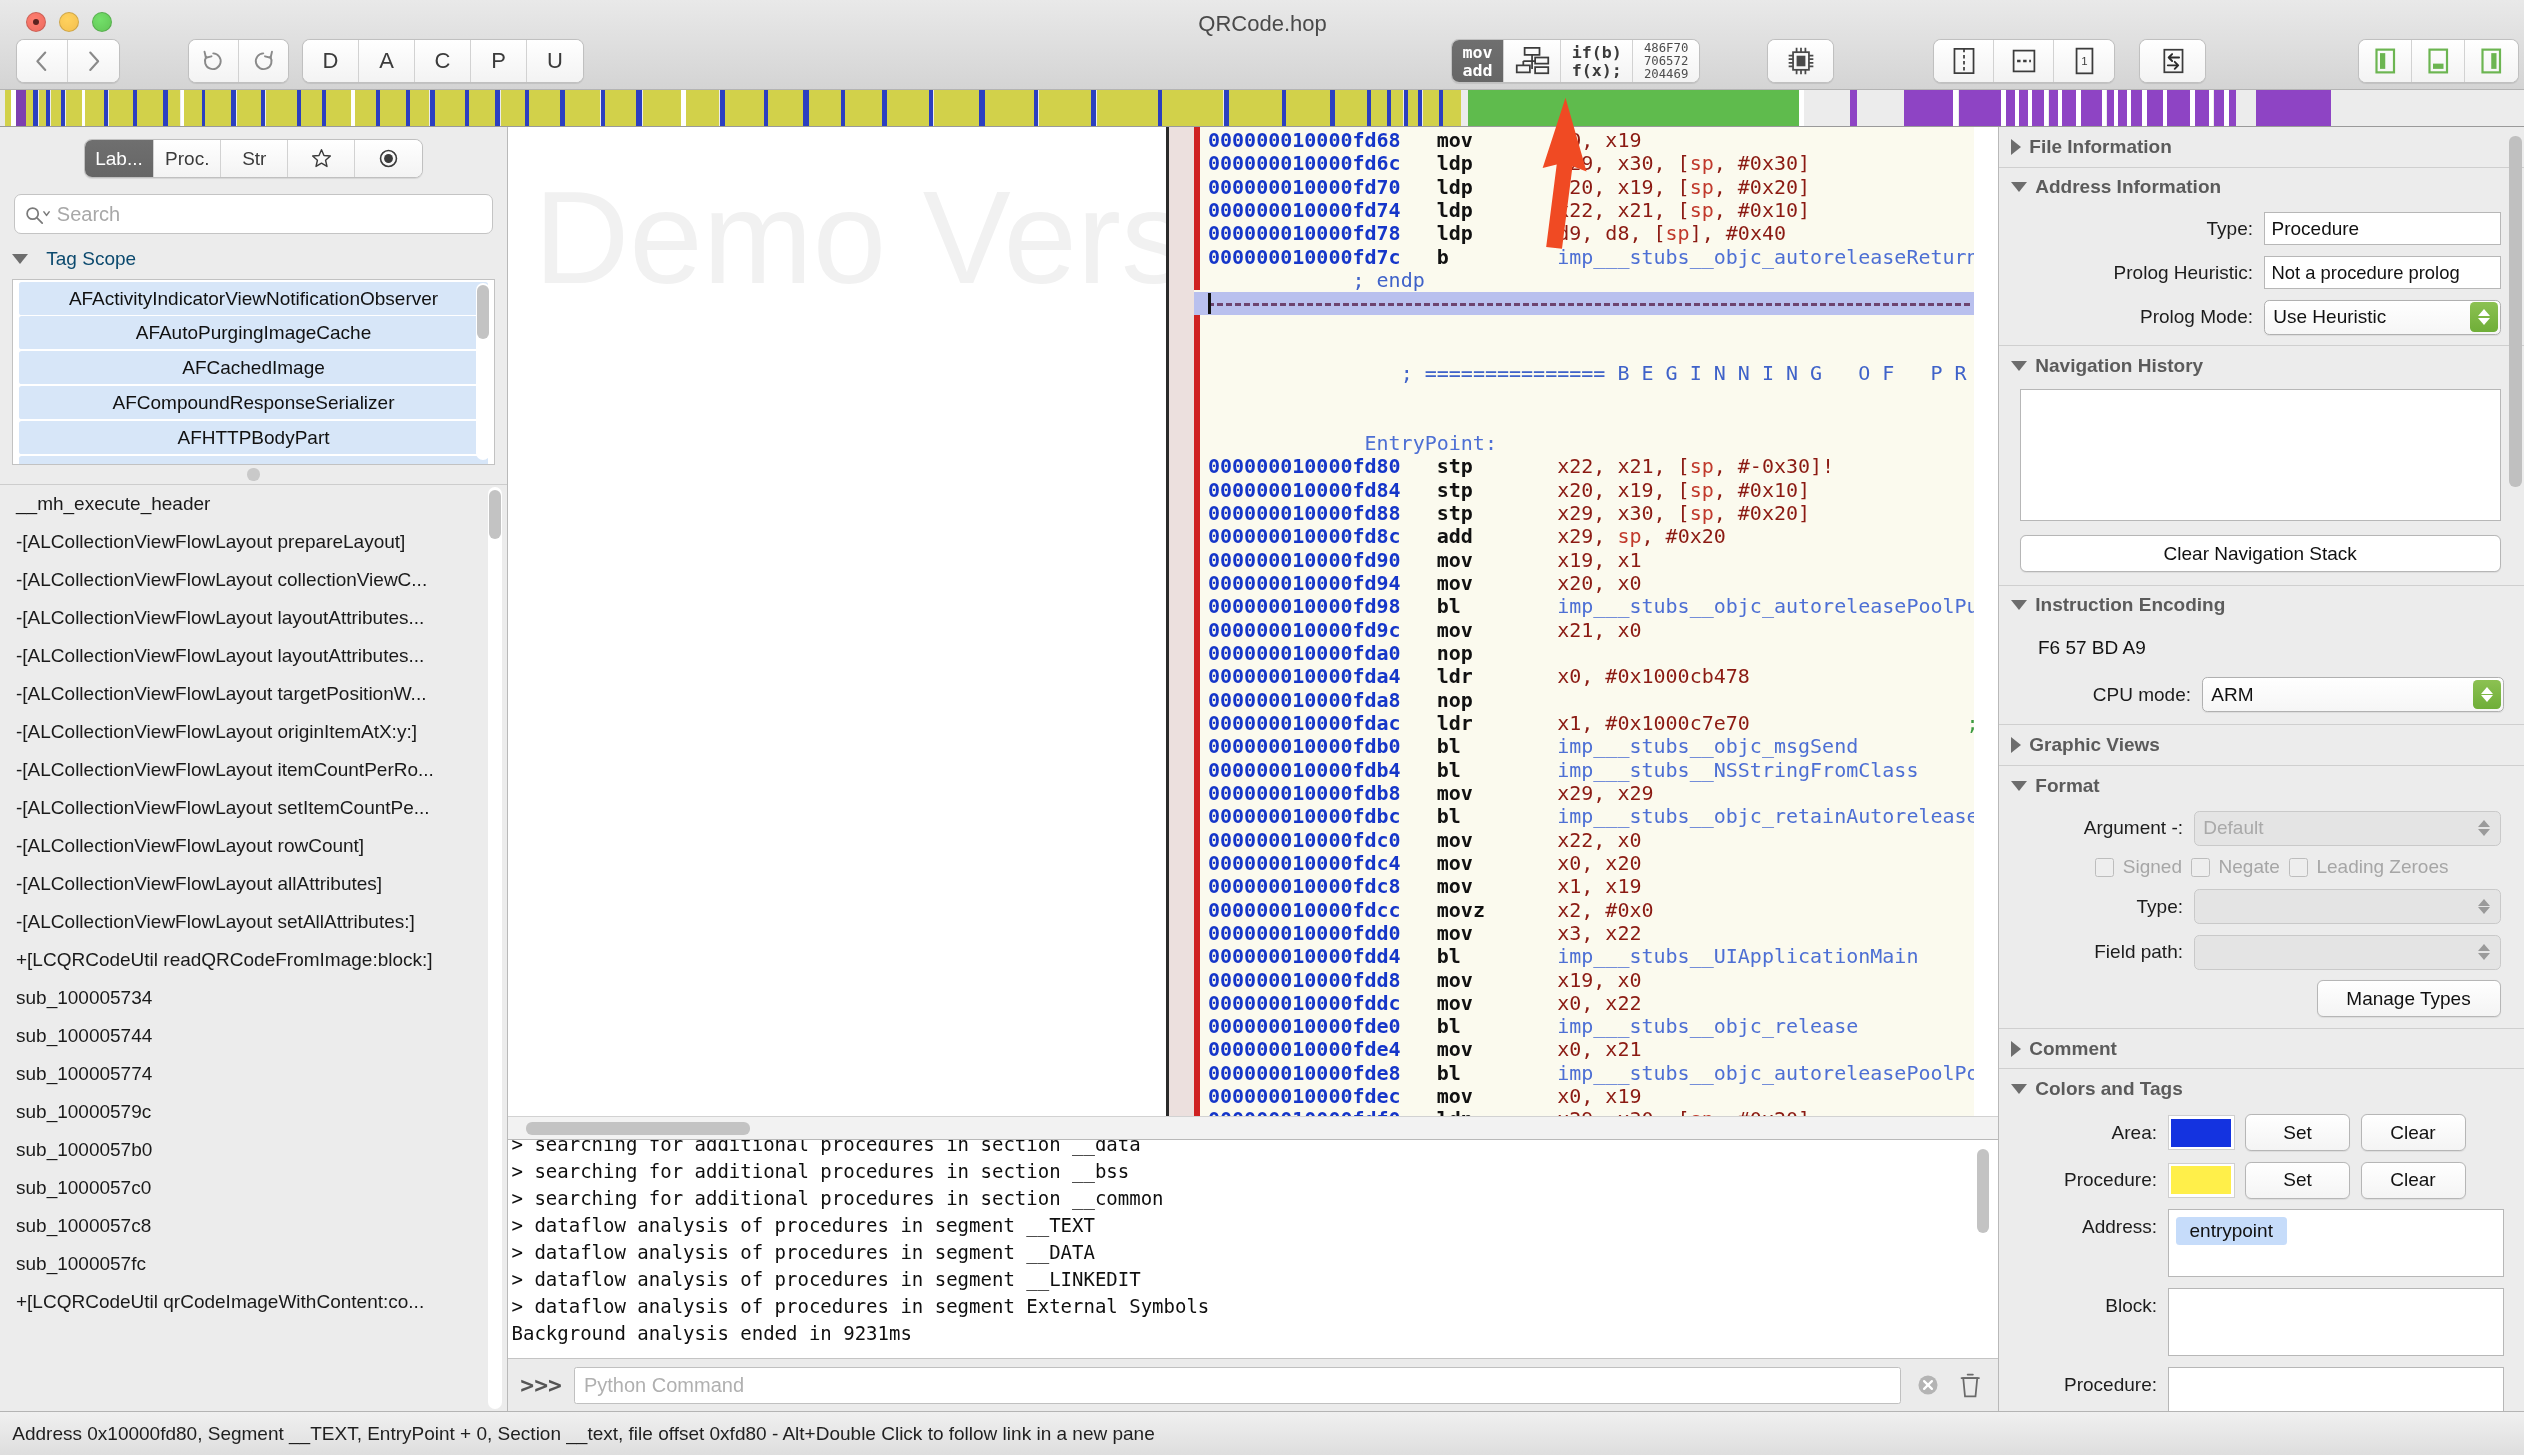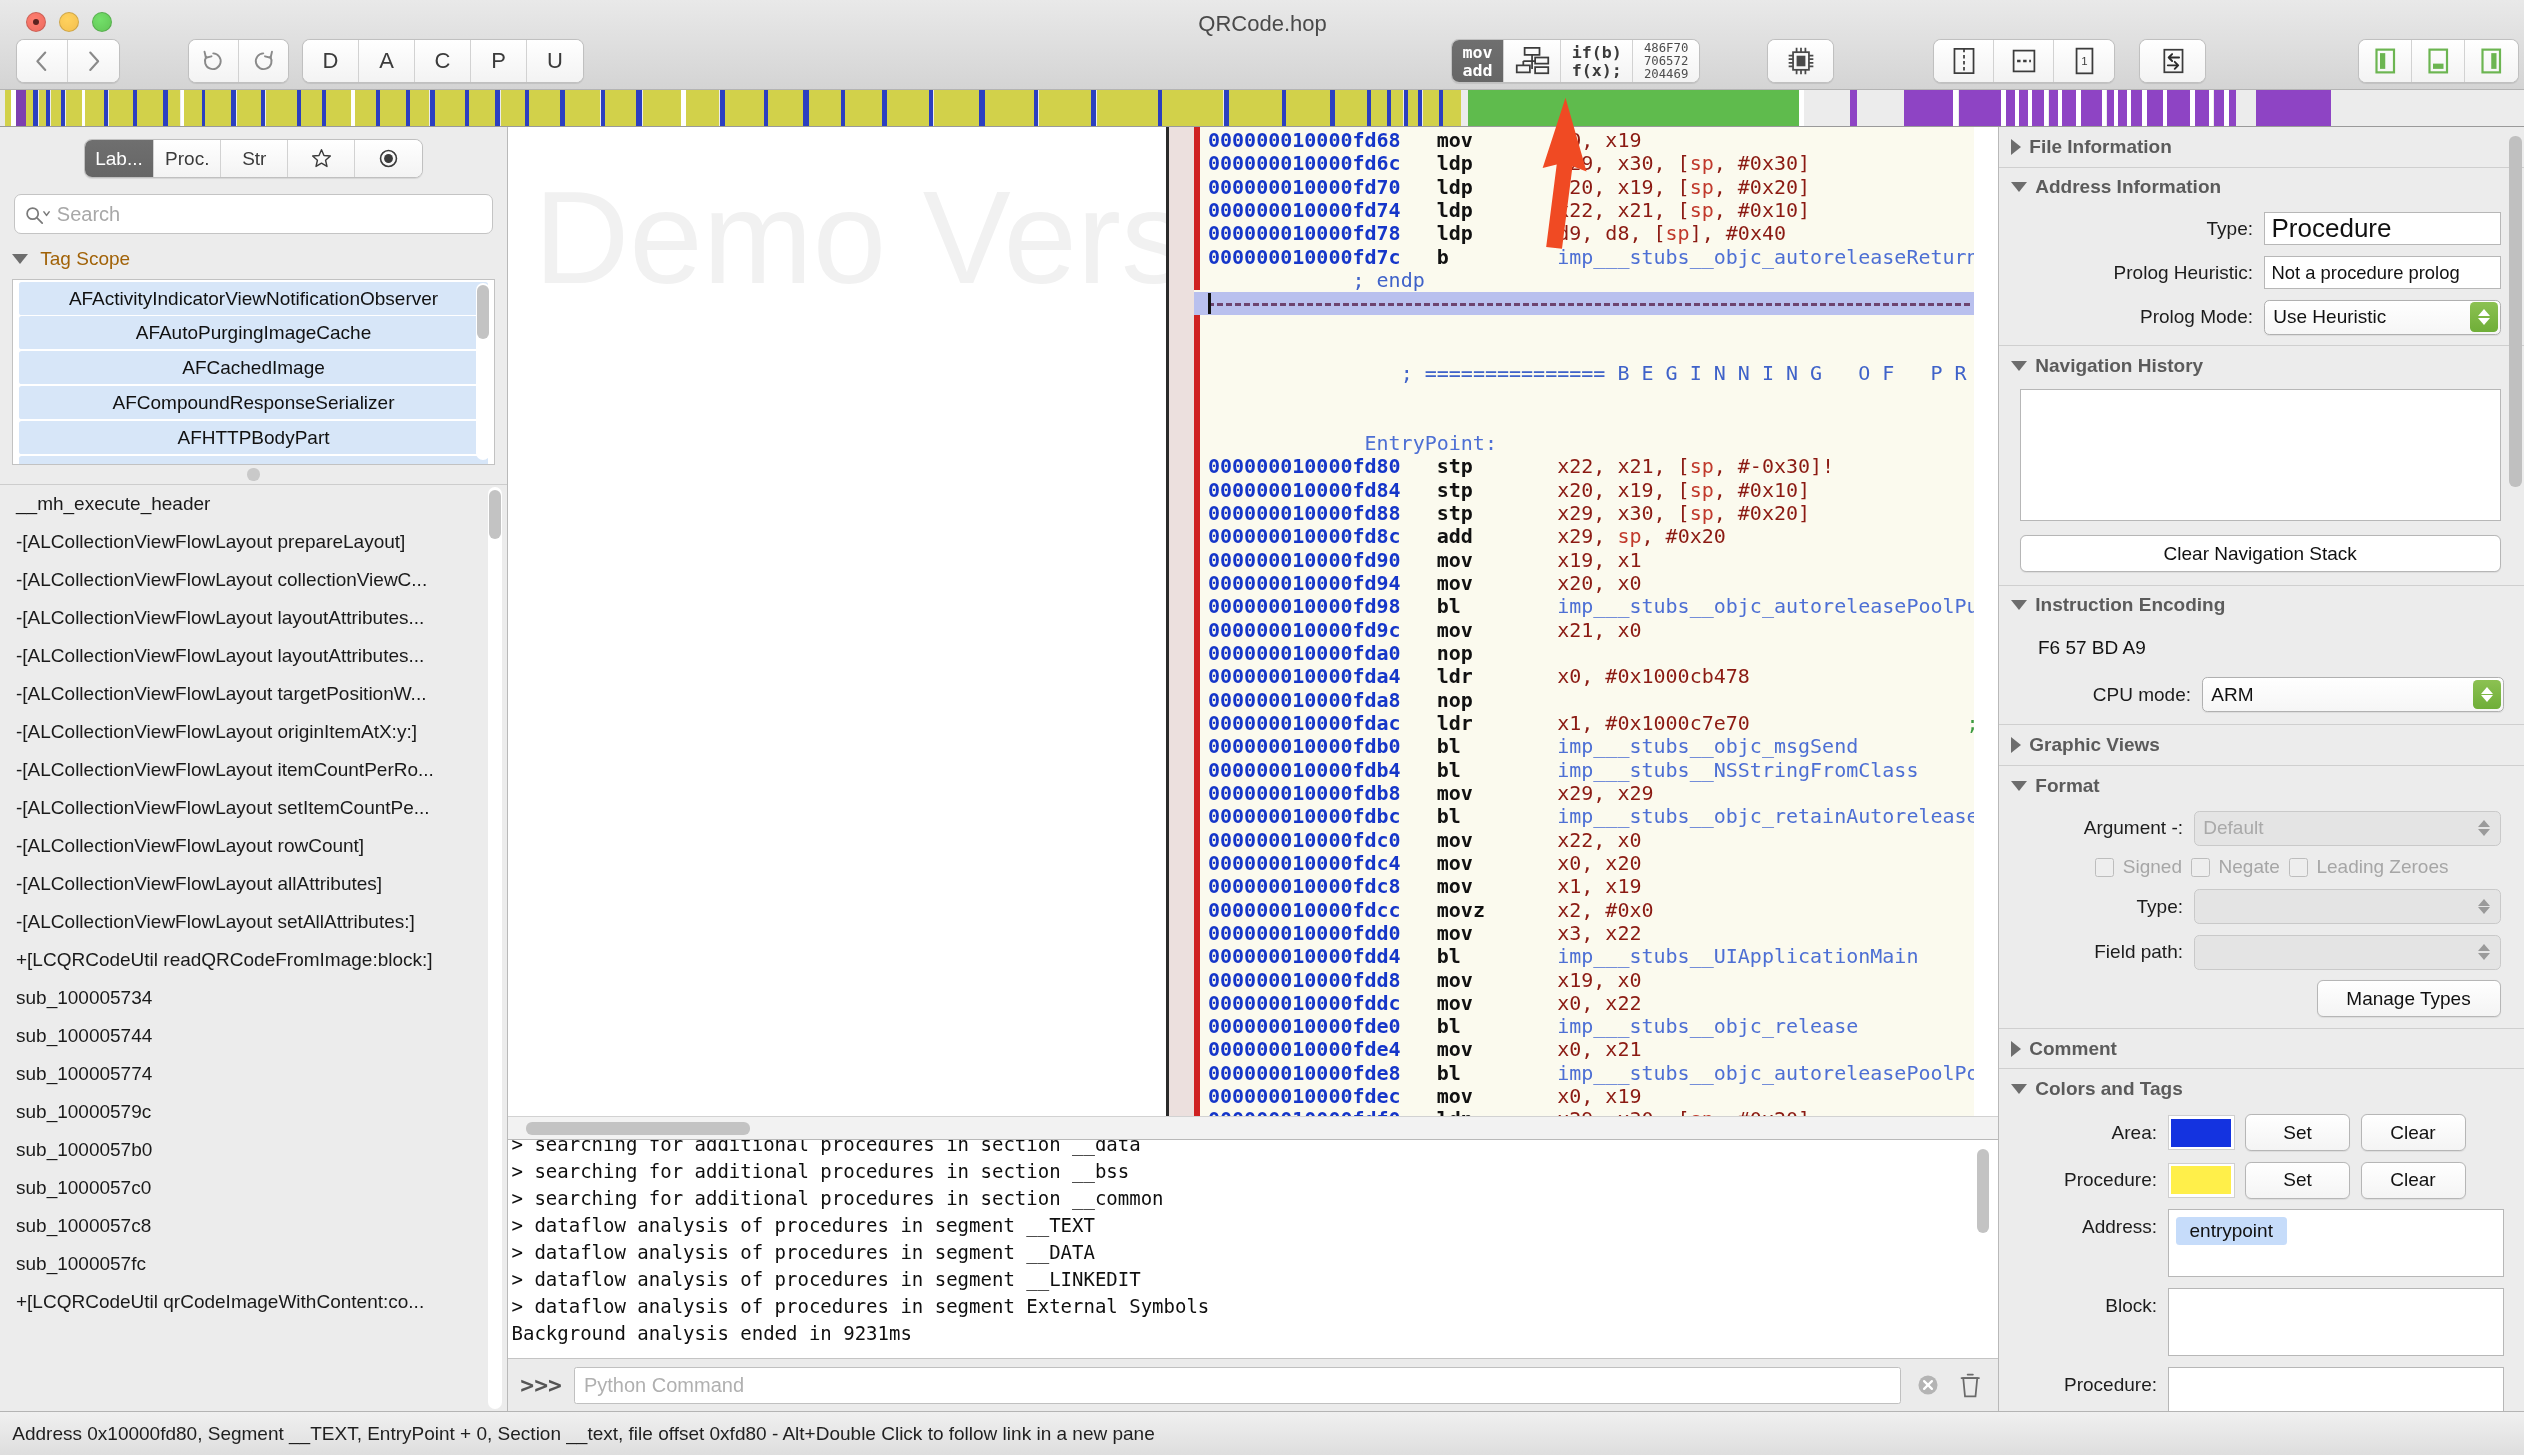--- a/index.html
+++ b/index.html
@@ -77,21 +77,21 @@
 
   
   .sidebar { width:508px; flex:0 0 508px; background:#ececec; display:flex; flex-direction:column;
              border-right:0.9px solid #b9b9b9; min-height:0;}
   .sb-tabs { display:flex; justify-content:center; padding:12.3px 0 3.5px 0; }
   .sb-tabs .seg { height:39px; }
   .sb-tabs .seg > .btn { font-size:19px; min-width:67px; padding:0 10.5px; }
   .sb-search { margin:12.3px 14px 0 14px; height:40px; background:#fff; border:0.9px solid #c4c4c4;
                border-radius:7px; display:flex; align-items:center; padding:0 8.8px; }
   .sb-search .ph { color:#a8a8a8; font-size:20px; margin-left:7px; }
-  .sb-scopehdr { display:flex; align-items:center; gap:12px; padding:14px 0 8.8px 12.3px; font-size:19px; color:#a16207; }
+  .sb-scopehdr { display:flex; align-items:center; gap:18px; padding:14px 0 8.8px 12.3px; font-size:19px; color:#0c4a6e; }
   .tri { width:0;height:0; }
   .tri.down { border-left:8px solid transparent;border-right:8px solid transparent;border-top:10.5px solid #6d6d6d; }
   .tri.right{ border-top:8px solid transparent;border-bottom:8px solid transparent;border-left:10.5px solid #6d6d6d; }
 
   .tagscope { margin:0 12.3px; height:186px; background:#fff; border:0.9px solid #c2c2c2;
               overflow:hidden; position:relative; }
   .tagscope .row { height:33px; line-height:33px; text-align:center; font-size:19px;
                    background:#d7e6f8; margin:1.8px 5.3px; border-radius:2.6px; color:#111;
                    white-space:nowrap; overflow:hidden; }
   .vscroll { position:absolute; right:3.5px; width:14px; border-radius:7px; background:#fff;}
@@ -149,21 +149,21 @@
 
   
   .inspector { width:526px; flex:0 0 526px; background:#ececec; position:relative; overflow:hidden;}
   .insp-thumb  { position:absolute; right:3.5px; width:12.3px; border-radius:6.1px; background:#c0c0c0;}
   .sect { border-bottom:0.9px solid #cfcfcf; padding:0; }
   .secthdr { display:flex; align-items:center; gap:8px; padding:8.8px 0 8.8px 12.3px;
              font-size:19px; font-weight:bold; color:#5b5b5b; }
   .frow { display:flex; align-items:center; padding:5.3px 21px 5.3px 0; gap:10.5px; }
   .flabel { flex:0 0 auto; text-align:right; font-size:19px; color:#1c1c1c; min-width:0;}
   .ffield { background:#fff; border:0.9px solid #b7b7b7; height:33px; display:flex; align-items:center;
-            padding:0 7px; font-size:26px; color:#111; overflow:hidden; white-space:nowrap;}
+            padding:0 7px; font-size:19px; color:#111; overflow:hidden; white-space:nowrap;}
   .popup { position:relative; background:linear-gradient(#fff,#f6f6f6); border:0.9px solid #b0b0b0;
            border-radius:5.3px; height:35px; display:flex; align-items:center; padding:0 35px 0 8.8px;
            font-size:19px; color:#111; box-shadow:0 0.9px 0.9px rgba(0,0,0,.07);}
   .popup .stepper { position:absolute; right:1.8px; top:1.8px; bottom:1.8px; width:28px;
                     background:linear-gradient(#8cc152,#6fae38); border-radius:4.4px;
                     display:flex; flex-direction:column; align-items:center; justify-content:center; gap:1.8px;}
   .popup.disabled { background:#e4e4e4; color:#a9a9a9; border-color:#c9c9c9; box-shadow:none;}
   .popup.disabled .stepper { background:transparent; }
   .chev { width:0;height:0;border-left:6.1px solid transparent;border-right:6.1px solid transparent;}
   .chev.up{border-bottom:7px solid #fff;} .chev.dn{border-top:7px solid #fff;}

